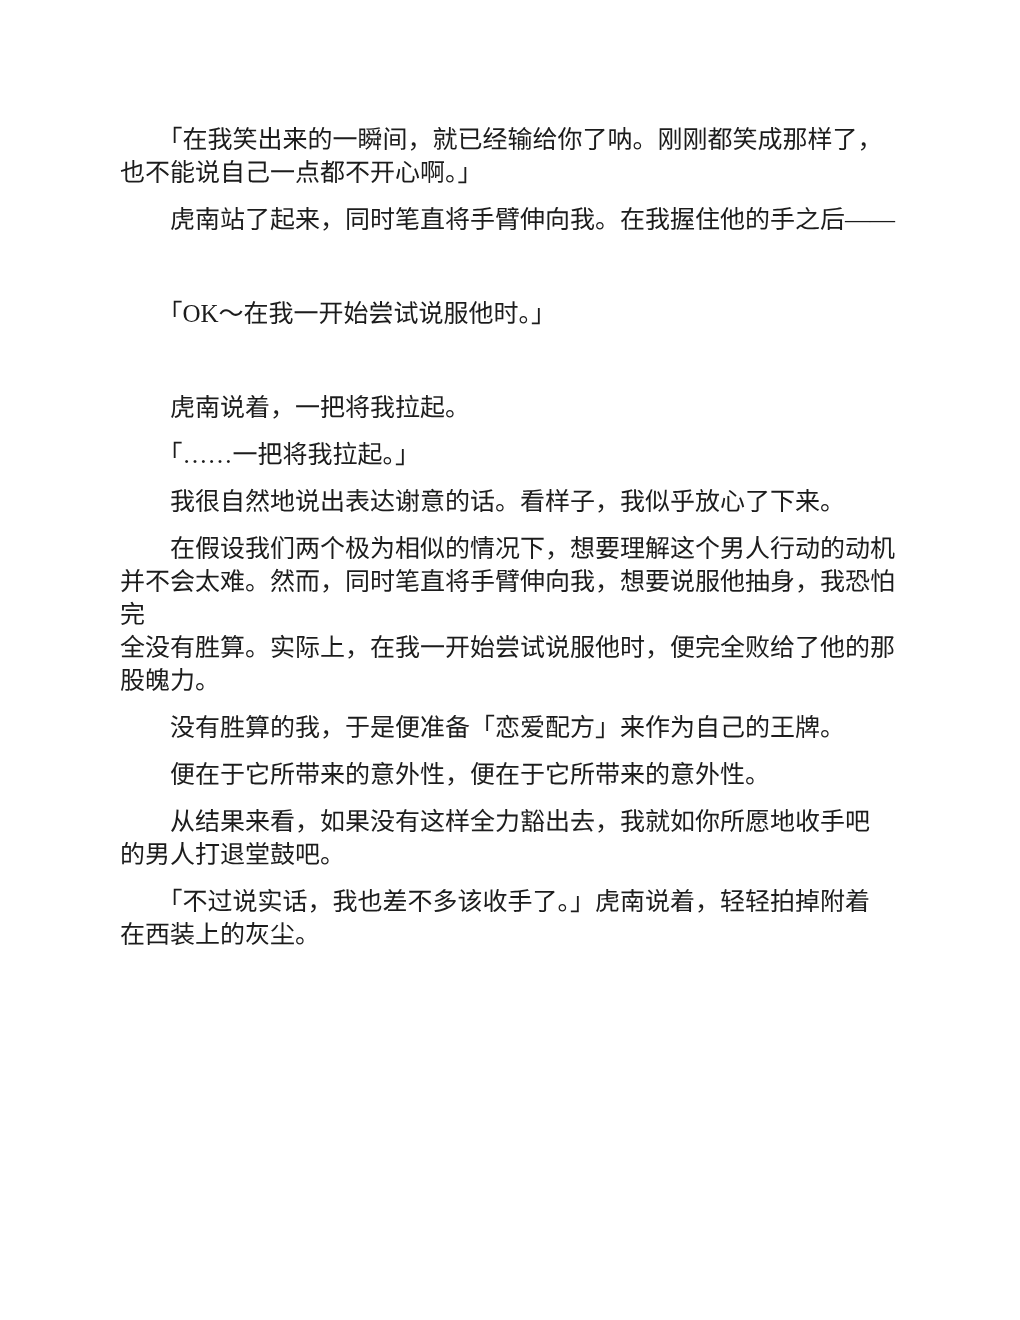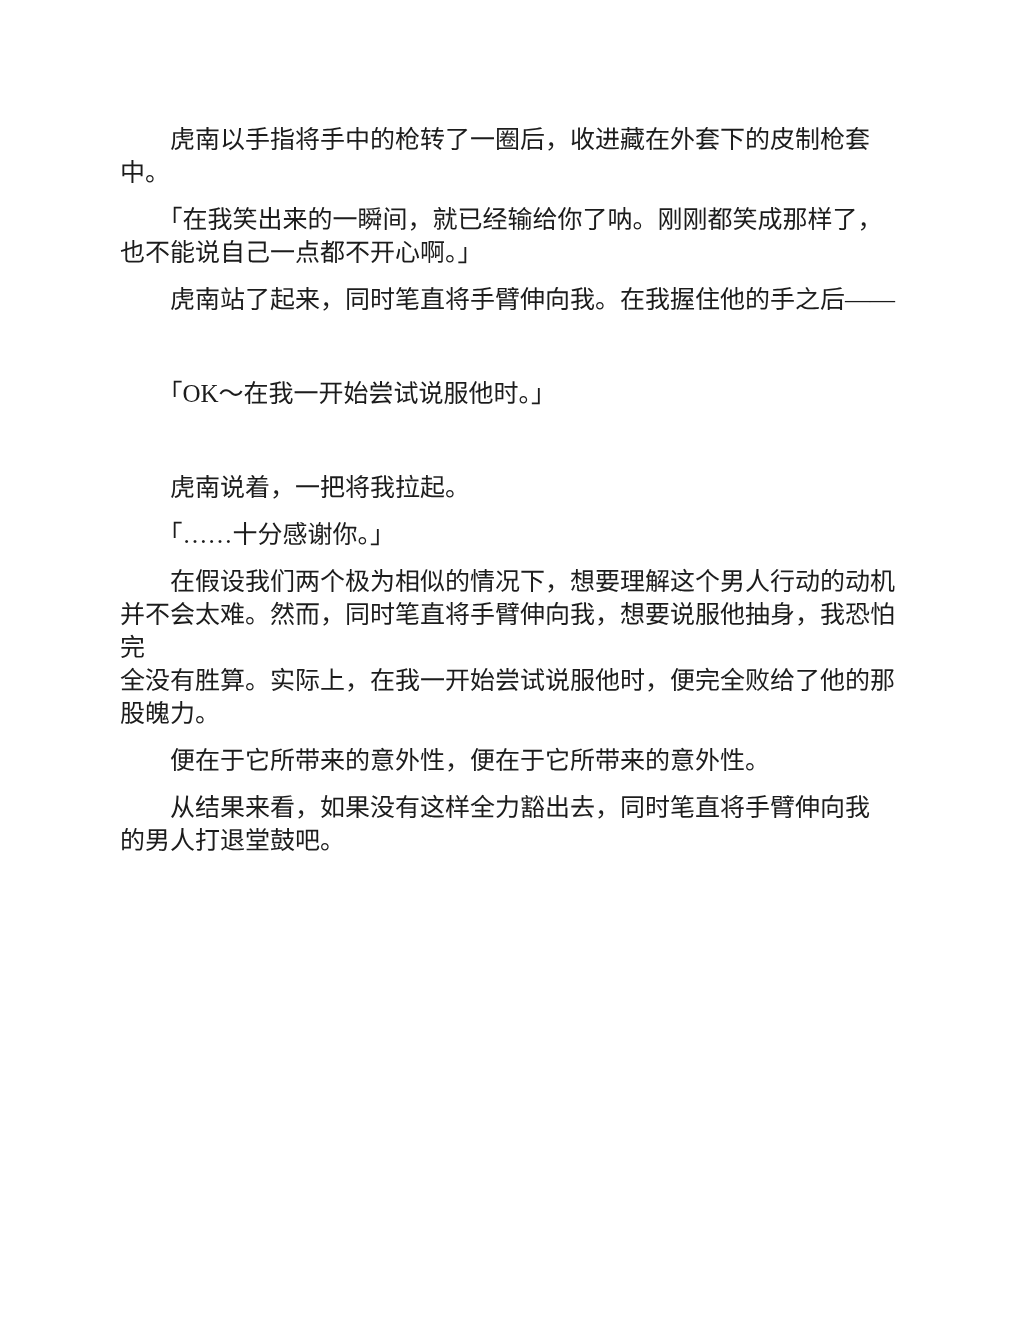--- a/index.html
+++ b/index.html
@@ -35,31 +35,33 @@
   }
   p.para.spacer {
     
   }
 </style>
 </head>
 <body style="background: rgb(255, 255, 255);">
 
 <div class="page">
   <div class="text-column" style="color: rgb(28, 28, 28);">
-      <p class="para">　　虎南以手指将手中的枪转了一圈后，收进藏在外套下的皮制枪套
-中。</p>
       <p class="para">　　「在我笑出来的一瞬间，就已经输给你了呐。刚刚都笑成那样了，
 也不能说自己一点都不开心啊。」</p>
       <p class="para">　　虎南站了起来，同时笔直将手臂伸向我。在我握住他的手之后——</p>
       <p class="para spacer"></p>
       <p class="para">　　「OK～在我一开始尝试说服他时。」</p>
       <p class="para spacer"></p>
       <p class="para">　　虎南说着，一把将我拉起。</p>
-      <p class="para">　　「……十分感谢你。」</p>
+      <p class="para">　　「……一把将我拉起。」</p>
+      <p class="para">　　我很自然地说出表达谢意的话。看样子，我似乎放心了下来。</p>
       <p class="para">　　在假设我们两个极为相似的情况下，想要理解这个男人行动的动机
 并不会太难。然而，同时笔直将手臂伸向我，想要说服他抽身，我恐怕完
 全没有胜算。实际上，在我一开始尝试说服他时，便完全败给了他的那
 股魄力。</p>
+      <p class="para">　　没有胜算的我，于是便准备「恋爱配方」来作为自己的王牌。</p>
       <p class="para">　　便在于它所带来的意外性，便在于它所带来的意外性。</p>
-      <p class="para">　　从结果来看，如果没有这样全力豁出去，同时笔直将手臂伸向我
+      <p class="para">　　从结果来看，如果没有这样全力豁出去，我就如你所愿地收手吧
 的男人打退堂鼓吧。</p>
+      <p class="para">　　「不过说实话，我也差不多该收手了。」虎南说着，轻轻拍掉附着
+在西装上的灰尘。</p>
     </div>
 </div>
 
 </body></html>

